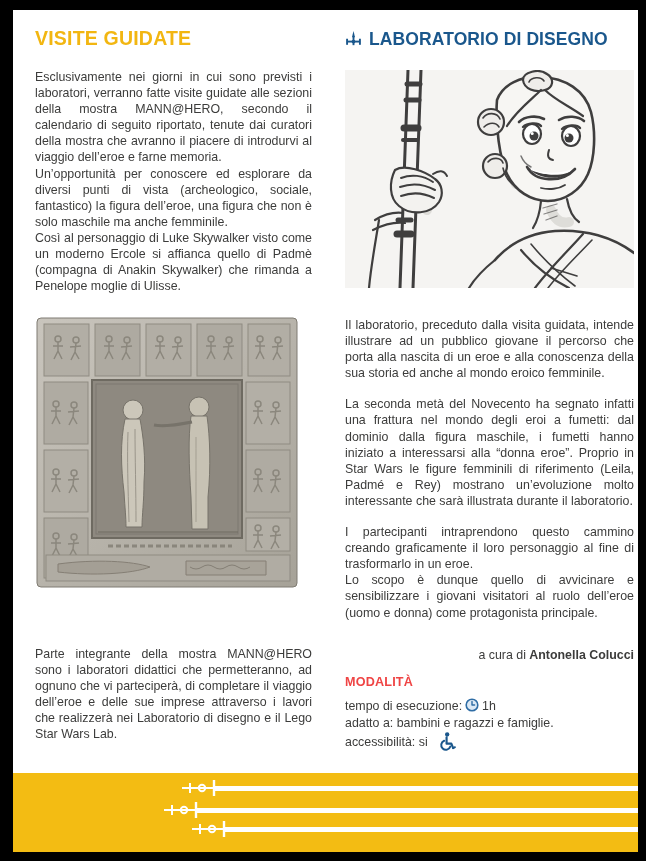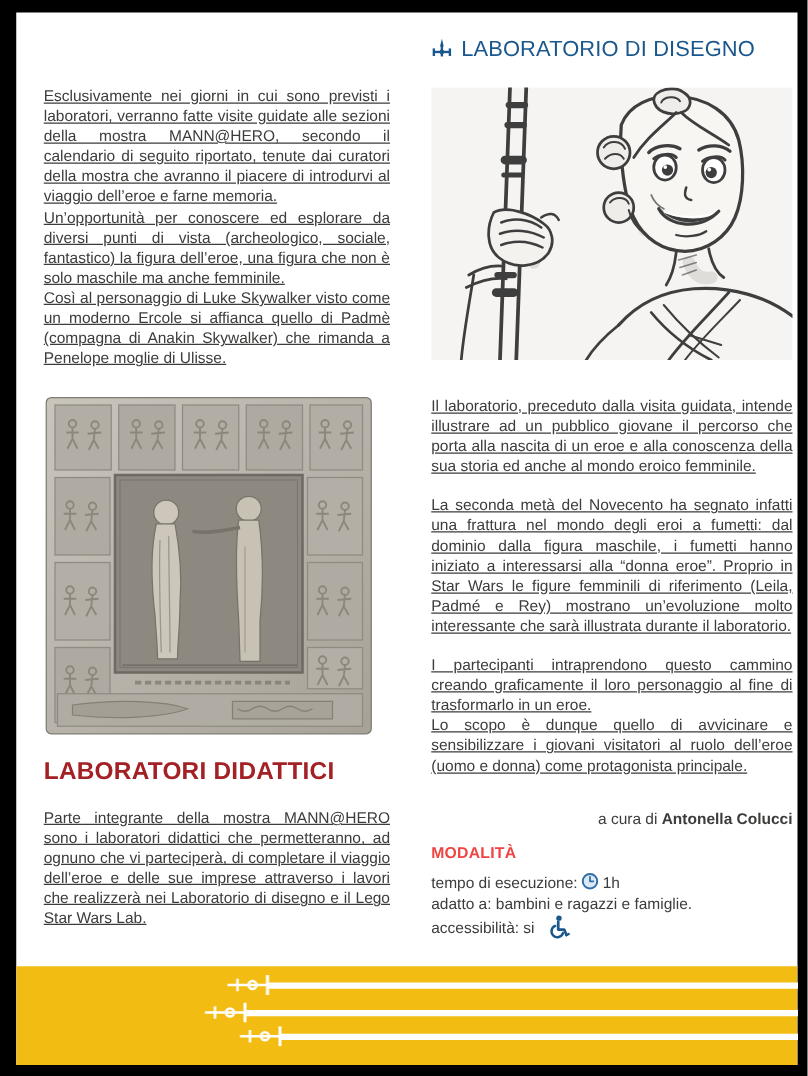--- a/index.html
+++ b/index.html
@@ -15,25 +15,25 @@
   .h-yellow{
     position:absolute;left:22px;top:17px;margin:0;
     font-size:19.5px;font-weight:bold;color:#F2B611;letter-spacing:.2px;
   }
   .h-red{
     position:absolute;left:22px;top:596px;margin:0;
     font-size:19.5px;font-weight:bold;color:#A32125;letter-spacing:.2px;
   }
   .h-blue{
     position:absolute;left:332px;top:19px;margin:0;
-    font-size:17.5px;font-weight:normal;color:#1A578C;letter-spacing:.1px;
+    font-size:17.5px;font-weight:bold;color:#1A578C;letter-spacing:.1px;
     display:flex;align-items:center;gap:7px;
   }
   .body-text{
-    font-size:12.4px;line-height:16.1px;color:#3C3C3B;text-align:justify;text-decoration:underline;
+    font-size:12.4px;line-height:16.1px;color:#3C3C3B;text-align:justify;
   }
   .body-text p{margin:0;}
   .body-text p.gap{margin-bottom:15px;}
   #visite-text{position:absolute;left:22px;top:59px;width:277px;}
   #didattici-text{position:absolute;left:22px;top:636px;width:277px;}
   #right-text{position:absolute;left:332px;top:307px;width:289px;}
   #relief-img{position:absolute;left:23px;top:307px;width:262px;height:271px;}
   #sketch-img{position:absolute;left:332px;top:60px;width:289px;height:218px;}
   #curator-line{
     position:absolute;left:332px;top:638px;width:289px;
@@ -57,20 +57,21 @@
   }
   .blade{position:absolute;height:5px;background:#ffffff;}
   .hilt{position:absolute;width:44px;height:16px;}
   svg{display:block;}
 </style>
 </head>
 <body>
 
 <div class="page">
 
+  <h1 class="h-yellow">VISITE GUIDATE</h1>
 
   <div id="visite-text" class="body-text">
     <p>Esclusivamente nei giorni in cui sono previsti i laboratori, verranno fatte visite guidate alle sezioni della mostra MANN@HERO, secondo il calendario di seguito riportato, tenute dai curatori della mostra che avranno il piacere di introdurvi al viaggio dell’eroe e farne memoria.</p>
     <p>Un’opportunità per conoscere ed esplorare da diversi punti di vista (archeologico, sociale, fantastico) la figura dell’eroe, una figura che non è solo maschile ma anche femminile.</p>
     <p>Così al personaggio di Luke Skywalker visto come un moderno Ercole si affianca quello di Padmè (compagna di Anakin Skywalker) che rimanda a Penelope moglie di Ulisse.</p>
   </div>
 
   <div id="relief-img">
     <svg viewBox="0 0 262 271" width="262" height="271" aria-hidden="true">
       <defs>
@@ -132,21 +133,20 @@
 
       <line x1="72" y1="229" x2="196" y2="229" stroke="#7a766c" stroke-width="3" stroke-dasharray="5,3" opacity="0.7"></line>
 
       <rect x="10" y="238" width="244" height="26" fill="#b0aca3" stroke="#8f8b82"></rect>
       <path d="M22,247 C60,242 96,244 114,250 C96,257 56,259 22,255 Z" fill="#a49f95" stroke="#857f75"></path>
       <path d="M150,244 h80 v14 h-80 z" fill="#a8a399" stroke="#857f75"></path>
       <path d="M154,250 q6,4 12,0 q6,-4 12,0 q6,4 12,0 q6,-4 12,0 q6,4 12,0" stroke="#857f75" fill="none"></path>
     </svg>
   </div>
 
-  <h2 class="h-red">LABORATORI DIDATTICI</h2>
 
   <div id="didattici-text" class="body-text">
     <p>Parte integrante della mostra MANN@HERO sono i laboratori didattici che permetteranno, ad ognuno che vi parteciperà, di completare il viaggio dell’eroe e delle sue imprese attraverso i lavori che realizzerà nei Laboratorio di disegno e il Lego Star Wars Lab.</p>
   </div>
 
   <h2 class="h-blue">
     <span class="hdr-ico">
       <svg width="17" height="17" viewBox="0 0 18 18" fill="#1A578C" aria-hidden="true">
         <polygon points="9,0 10.6,6.5 7.4,6.5"></polygon>
         <rect x="8" y="5.5" width="2" height="9.5"></rect>

